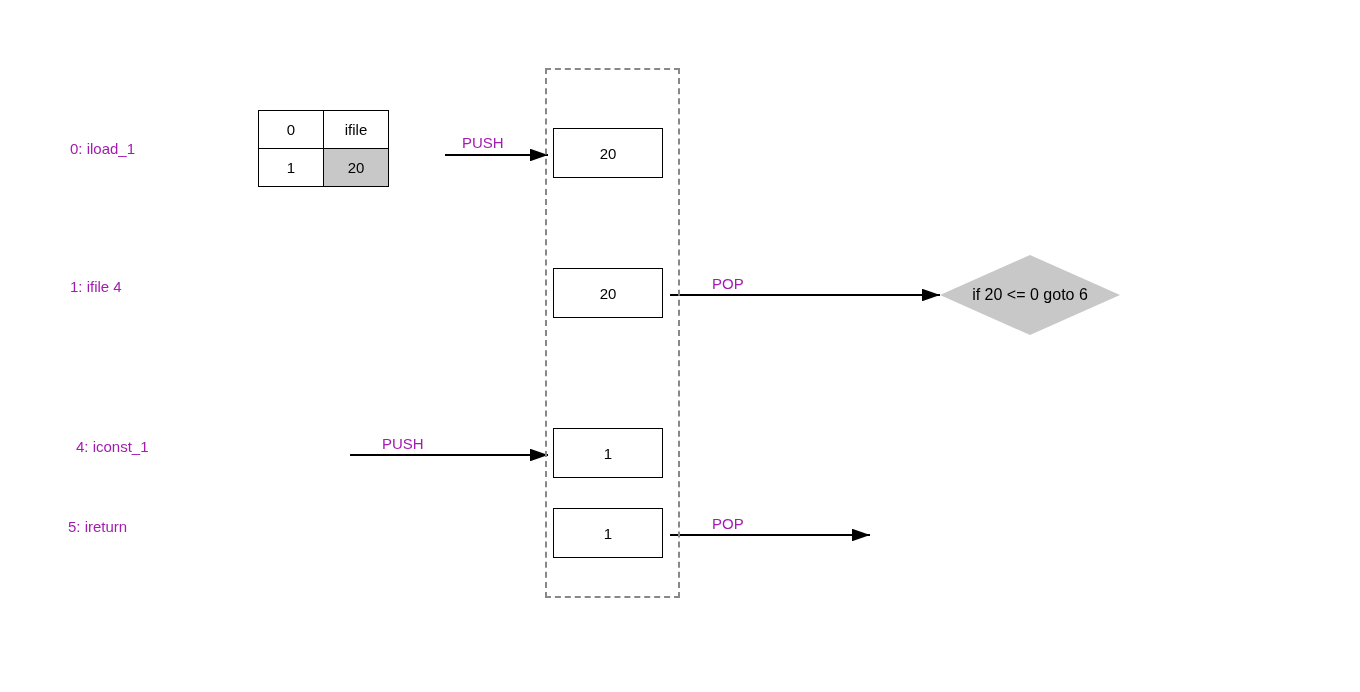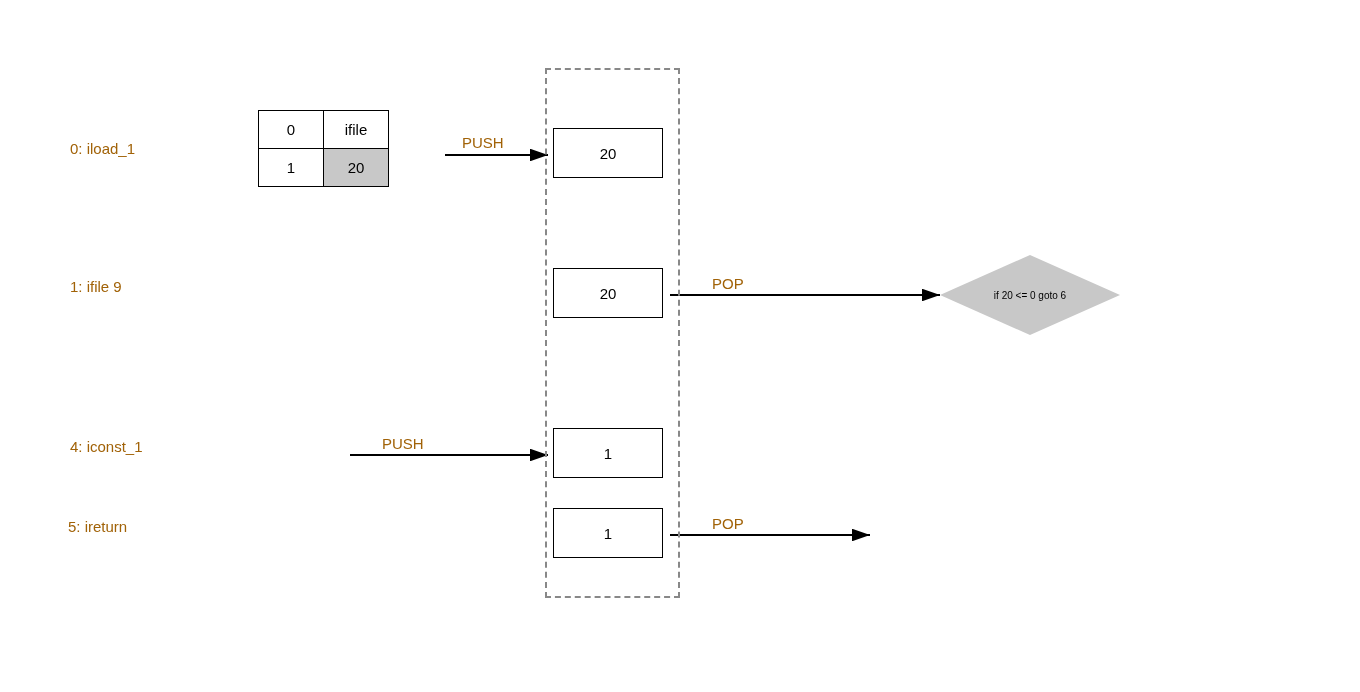--- a/index.html
+++ b/index.html
@@ -15,21 +15,21 @@
     .diagram {
       position: relative;
       width: 1360px;
       height: 692px;
     }
 
     
     .label {
       position: absolute;
       font-size: 15px;
-      color: #a16207;
+      color: #a21caf;
       white-space: nowrap;
     }
 
     
     .local-table {
       position: absolute;
       border-collapse: collapse;
     }
     .local-table td {
       border: 1.5px solid #000;
@@ -72,21 +72,21 @@
       width: 180px;
       height: 80px;
       background: #c8c8c8;
       clip-path: polygon(50% 0%, 100% 50%, 50% 100%, 0% 50%);
       display: flex;
       align-items: center;
       justify-content: center;
     }
     .diamond-text {
       position: absolute;
-      font-size: 10px;
+      font-size: 16px;
       color: #000;
       text-align: right;
       pointer-events: none;
       z-index: 2;
       white-space: nowrap;
     }
 
     
     .arrows-svg {
       position: absolute;
@@ -112,22 +112,22 @@
     <line x1="445" y1="155" x2="548" y2="155" stroke="#000" stroke-width="1.8" marker-end="url(#arrowhead)"></line>
 
     <line x1="670" y1="295" x2="940" y2="295" stroke="#000" stroke-width="1.8" marker-end="url(#arrowhead)"></line>
 
     <line x1="350" y1="455" x2="548" y2="455" stroke="#000" stroke-width="1.8" marker-end="url(#arrowhead)"></line>
 
     <line x1="670" y1="535" x2="870" y2="535" stroke="#000" stroke-width="1.8" marker-end="url(#arrowhead)"></line>
   </svg>
 
   <div class="label" style="left:70px; top:140px;">0: iload_1</div>
-  <div class="label" style="left:70px; top:278px;">1: ifile 9</div>
-  <div class="label" style="left:70px; top:438px;">4: iconst_1</div>
+  <div class="label" style="left:70px; top:278px;">1: ifile 4</div>
+  <div class="label" style="left:76px; top:438px;">4: iconst_1</div>
   <div class="label" style="left:68px; top:518px;">5: ireturn</div>
 
   <table class="local-table" style="left:258px; top:110px;">
     <tbody>
         <tr>
       <td>0</td>
       <td>ifile</td>
     </tr>
     <tr>
       <td>1</td>

